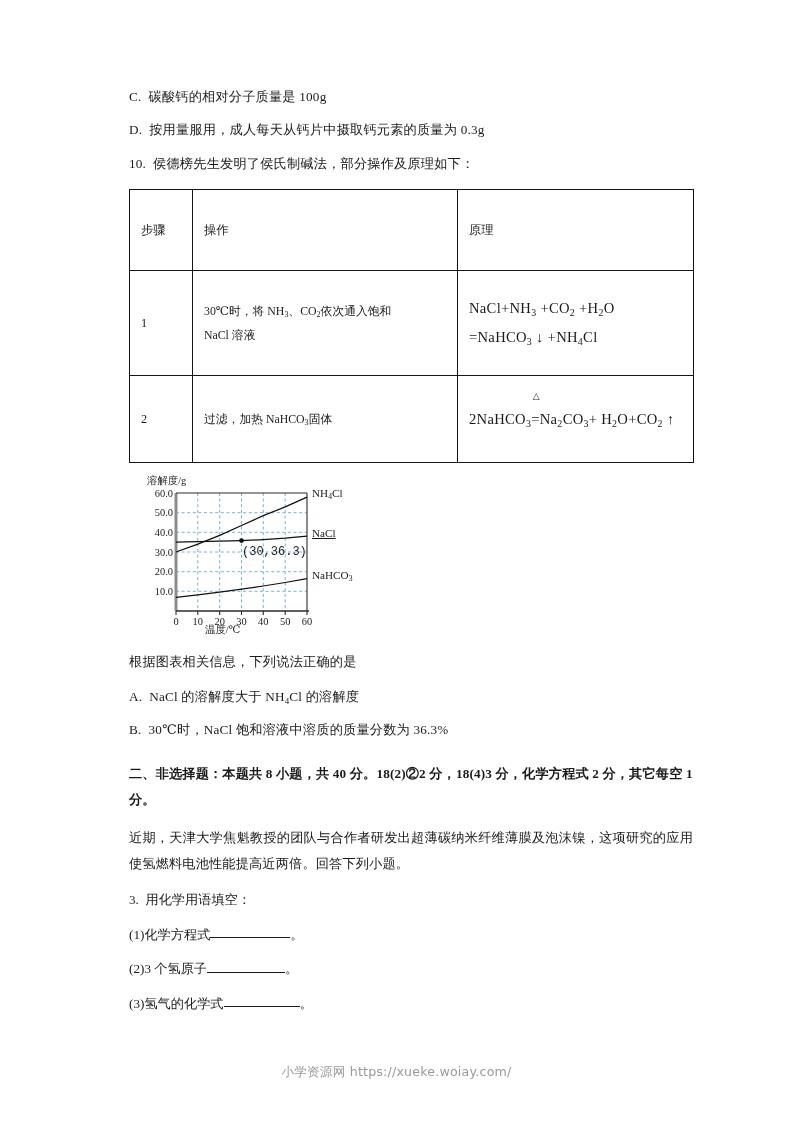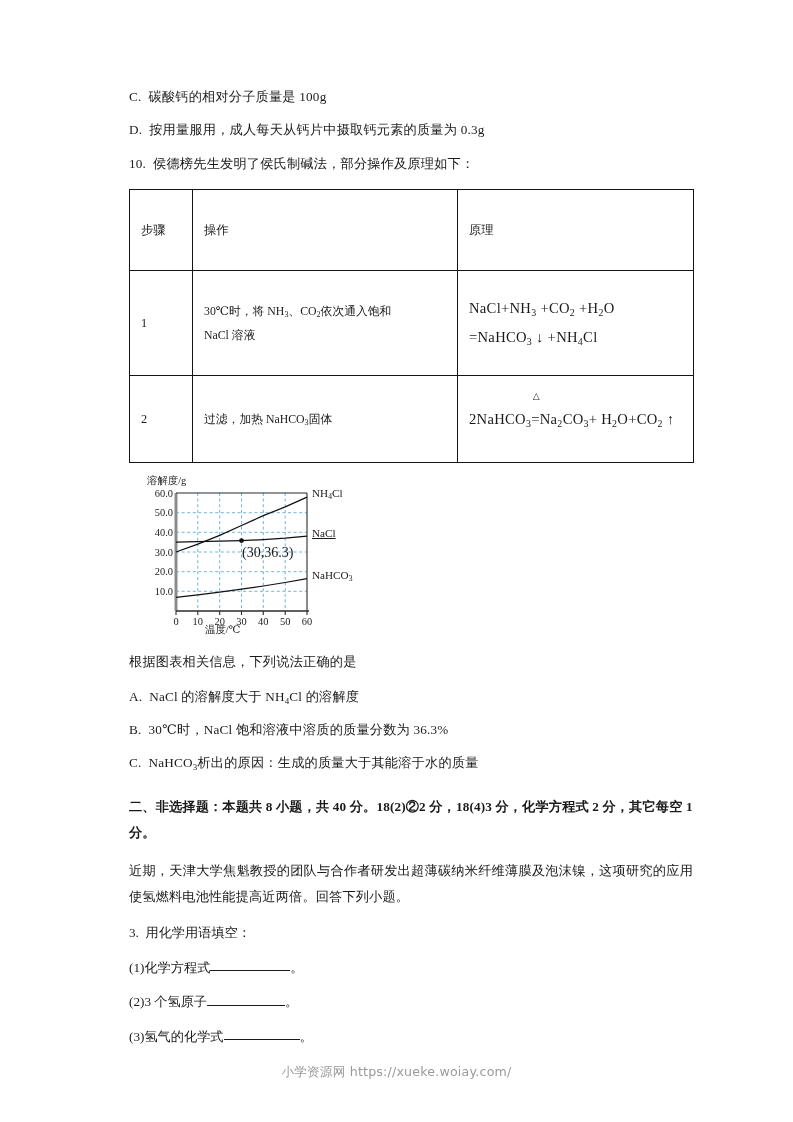--- a/index.html
+++ b/index.html
@@ -107,22 +107,23 @@
     font-size: 10.4px;
     white-space: nowrap;
   }
   .curve-lbl {
     position: absolute;
     font-size: 11.2px;
     white-space: nowrap;
   }
   .pt-lbl {
     position: absolute;
-    font-size: 14px;
-    white-space: nowrap;
+    font-size: 12px;
+    white-space: nowrap;
+    font-family: Liberation Mono, monospace;
   }
 
   
   .bold-sec {
     font-weight: bold;
     font-size: 13.2px;
     line-height: 1.95;
     margin: 22px 0 13px 0;
     letter-spacing: 0.15px;
   }
@@ -289,23 +290,20 @@
   </div>
 
   <p class="line" style="margin-top:14px;">根据图表相关信息，下列说法正确的是</p>
 
   <p class="opt">
     <span class="lbl">A.</span><span>NaCl 的溶解度大于 NH</span><sub>4</sub><span>Cl 的溶解度</span>
   </p>
   <p class="opt">
     <span class="lbl">B.</span><span>30℃时，NaCl 饱和溶液中溶质的质量分数为 36.3%</span>
   </p>
-  <p class="opt">
-    <span class="lbl">C.</span><span>NaHCO</span><sub>3</sub><span>析出的原因：生成的质量大于其能溶于水的质量</span>
-  </p>
 
   <p class="bold-sec">二、非选择题：本题共 8 小题，共 40 分。18(2)②2 分，18(4)3 分，化学方程式 2 分，其它每空 1 分。</p>
   <p class="para">近期，天津大学焦魁教授的团队与合作者研发出超薄碳纳米纤维薄膜及泡沫镍，这项研究的应用使氢燃料电池性能提高近两倍。回答下列小题。</p>
 
   <p class="q-line">
     <span>3.</span>&nbsp;&nbsp;<span>用化学用语填空：</span>
   </p>
   <p class="sub-q">
     <span>(1)</span><span>化学方程式</span><span class="blank b1"></span><span>。</span>
   </p>

